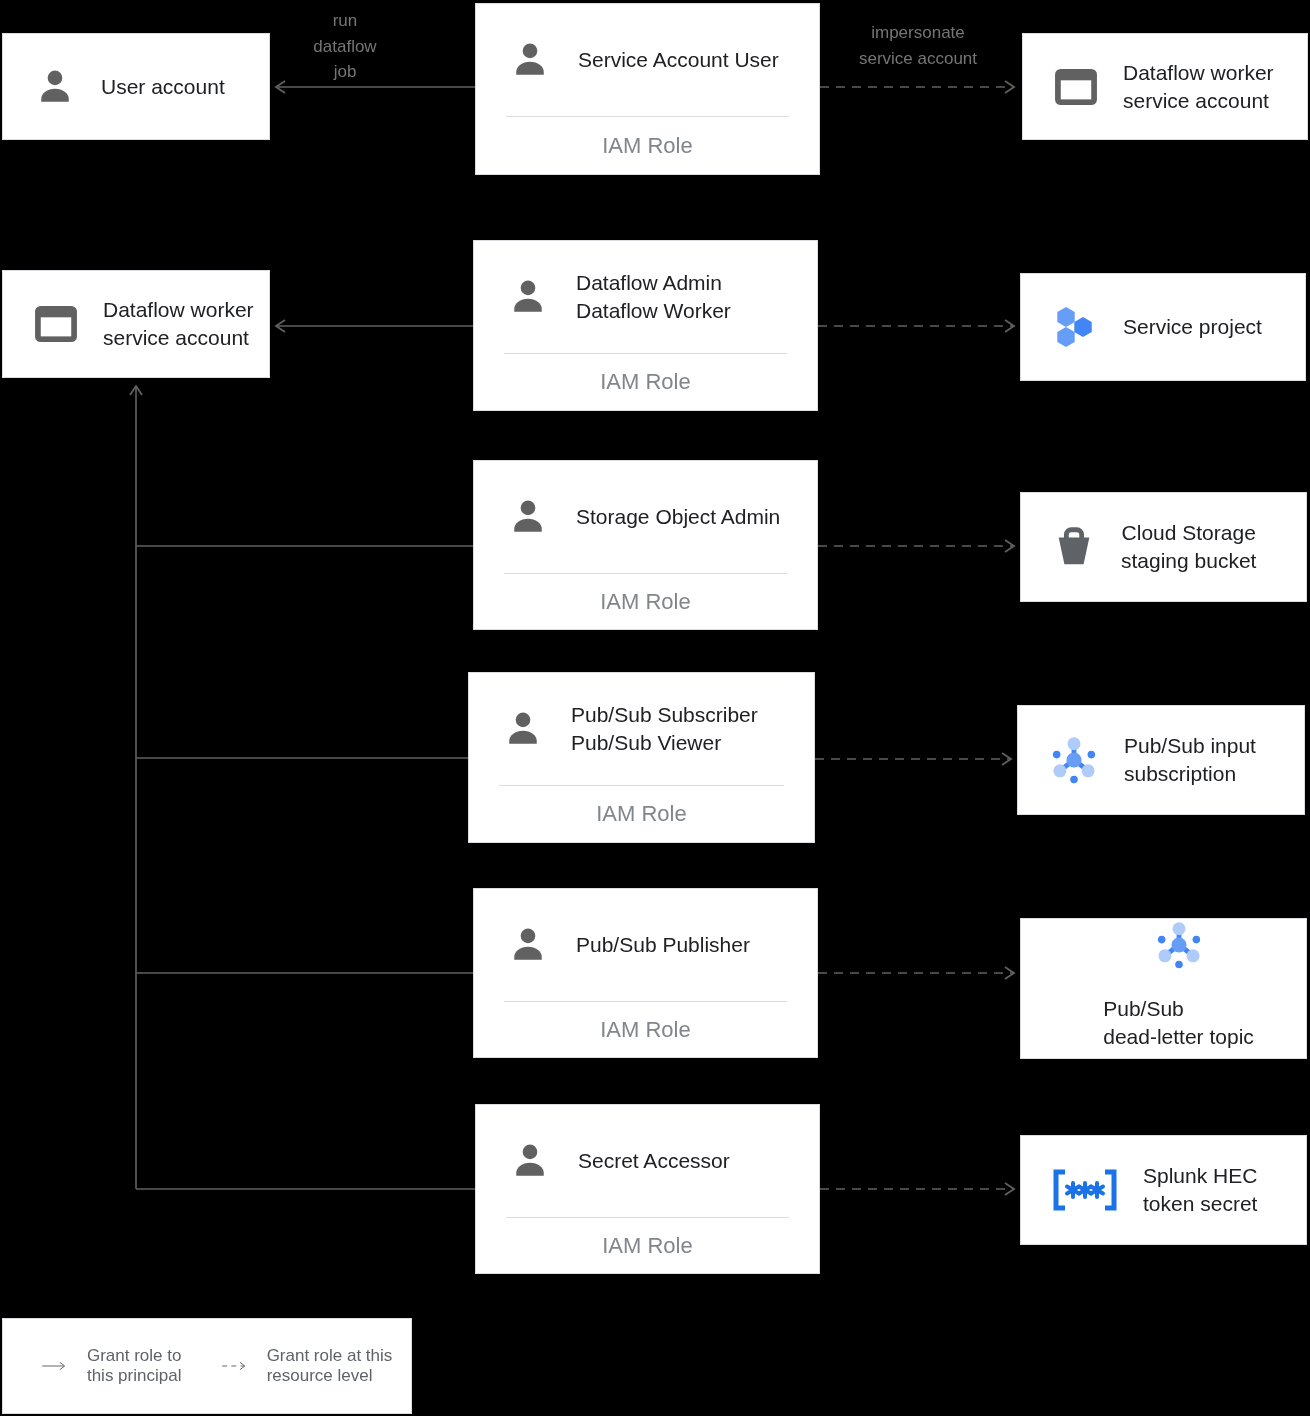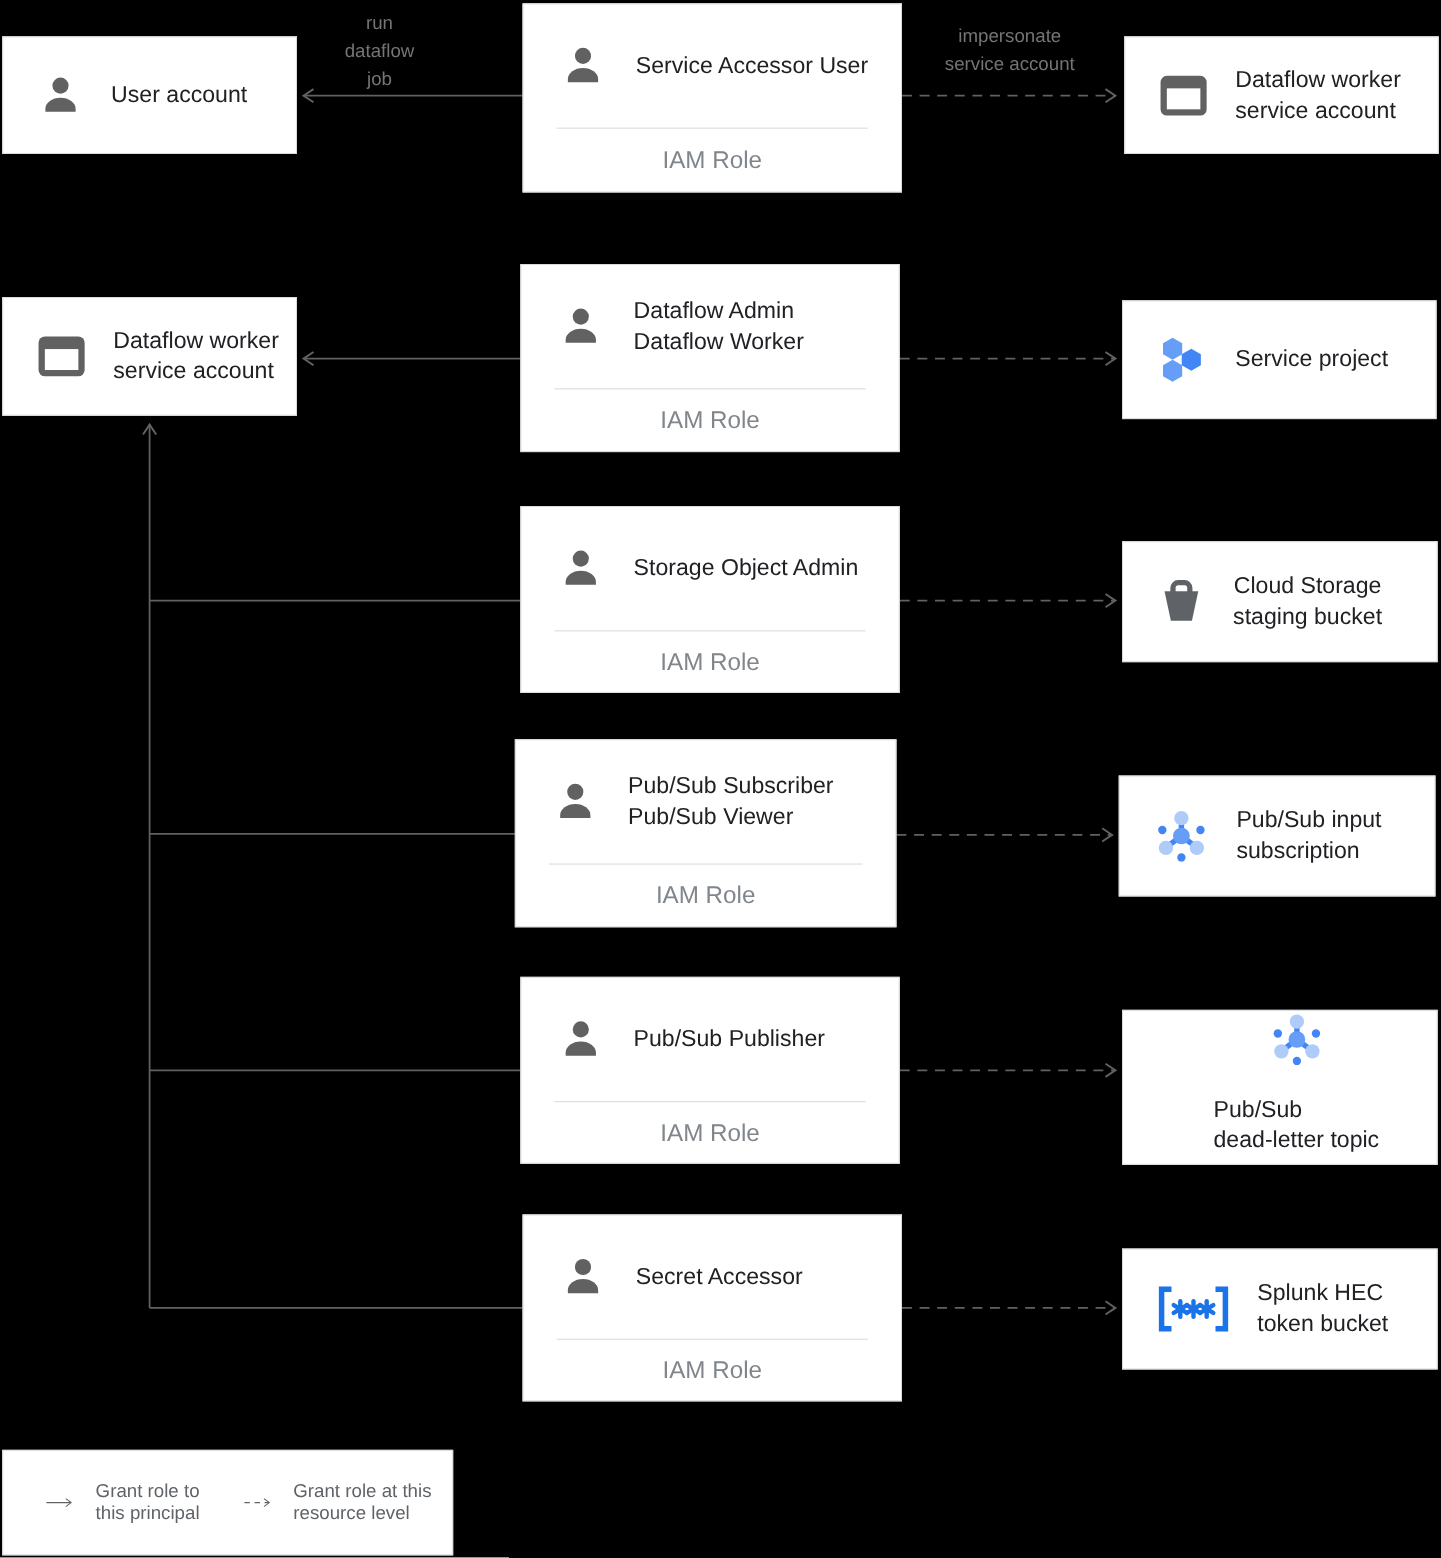--- a/index.html
+++ b/index.html
@@ -104,21 +104,21 @@
     </svg>
     <div class="elabel">User account</div>
   </div>
 
   <div class="box role" style="left:475px;top:3px;width:345px;height:172px;">
     <div class="rhead">
       <svg width="44" height="44" viewBox="0 0 48 48">
         <circle cx="24" cy="14" r="8" fill="#616161"></circle>
         <path d="M24 26c-8.3 0-15 4.9-15 11v3h30v-3c0-6.1-6.7-11-15-11z" fill="#616161"></path>
       </svg>
-      <div class="rtitle">Service Accessor User</div>
+      <div class="rtitle">Service Account User</div>
     </div>
     <div class="divider"></div>
     <div class="rsub">IAM Role</div>
   </div>
 
   <div class="box entity" style="left:1022px;top:33px;width:286px;height:107px;">
     <svg width="46" height="40" viewBox="0 0 48 42">
       <rect x="2" y="2" width="44" height="38" rx="6" fill="#616161"></rect>
       <rect x="8" y="14" width="32" height="20" fill="#ffffff"></rect>
     </svg>
@@ -259,21 +259,21 @@
           <line x1="28" y1="20.5" x2="16" y2="27.5"></line>
         <line x1="34" y1="17" x2="34" y2="31"></line>
           <line x1="28" y1="20.5" x2="40" y2="27.5"></line>
           <line x1="40" y1="20.5" x2="28" y2="27.5"></line>
         <line x1="46" y1="17" x2="46" y2="31"></line>
           <line x1="40" y1="20.5" x2="52" y2="27.5"></line>
           <line x1="52" y1="20.5" x2="40" y2="27.5"></line>
       </g>
     </svg>
     <div class="elabel">Splunk HEC
-token bucket</div>
+token secret</div>
   </div>
 
   <div class="legend" style="left:2px;top:1318px;width:410px;height:96px;">
     <div class="lrow">
       <svg width="46" height="16" viewBox="0 0 46 16">
         <line x1="2" y1="8" x2="38" y2="8" stroke="#5f6368" stroke-width="1.6"></line>
         <path d="M31 2 L39 8 L31 14" fill="none" stroke="#5f6368" stroke-width="1.6"></path>
       </svg>
       <div class="ltext">Grant role to this principal</div>
     </div>

